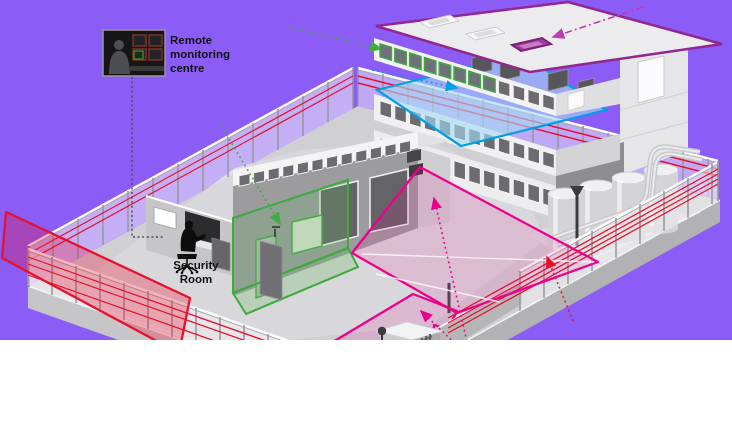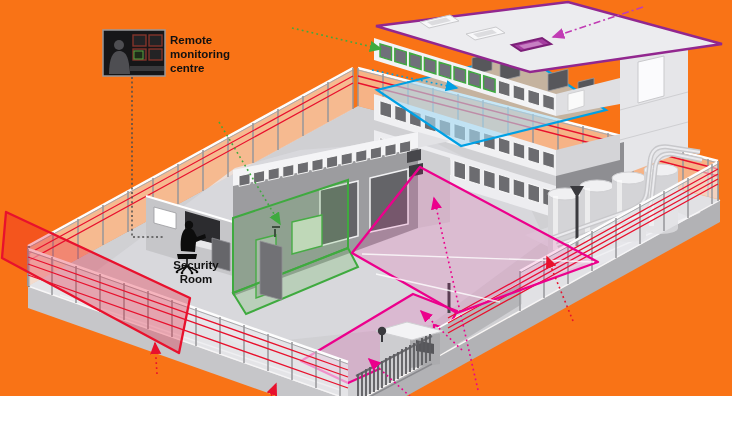--- a/index.html
+++ b/index.html
@@ -1,16 +1,16 @@
 <!DOCTYPE html>
 <html><head>
 <meta charset="utf-8">
 <style>
   html,body{margin:0;padding:0;background:#fff;}
-  .stage{position:relative;width:732px;height:396px;background:#f97316;overflow:hidden;
+  .stage{position:relative;width:732px;height:340px;background:#8b5cf6;overflow:hidden;
          font-family:"Liberation Sans", sans-serif;}
   svg{position:absolute;left:0;top:0;}
   text{font-family:"Liberation Sans", sans-serif;}
   .lbl{font-size:11.5px;font-weight:bold;fill:#111;}
 </style>
 </head>
 <body>
 
 <div class="stage">
 <svg width="732" height="434" viewBox="0 0 732 434">

